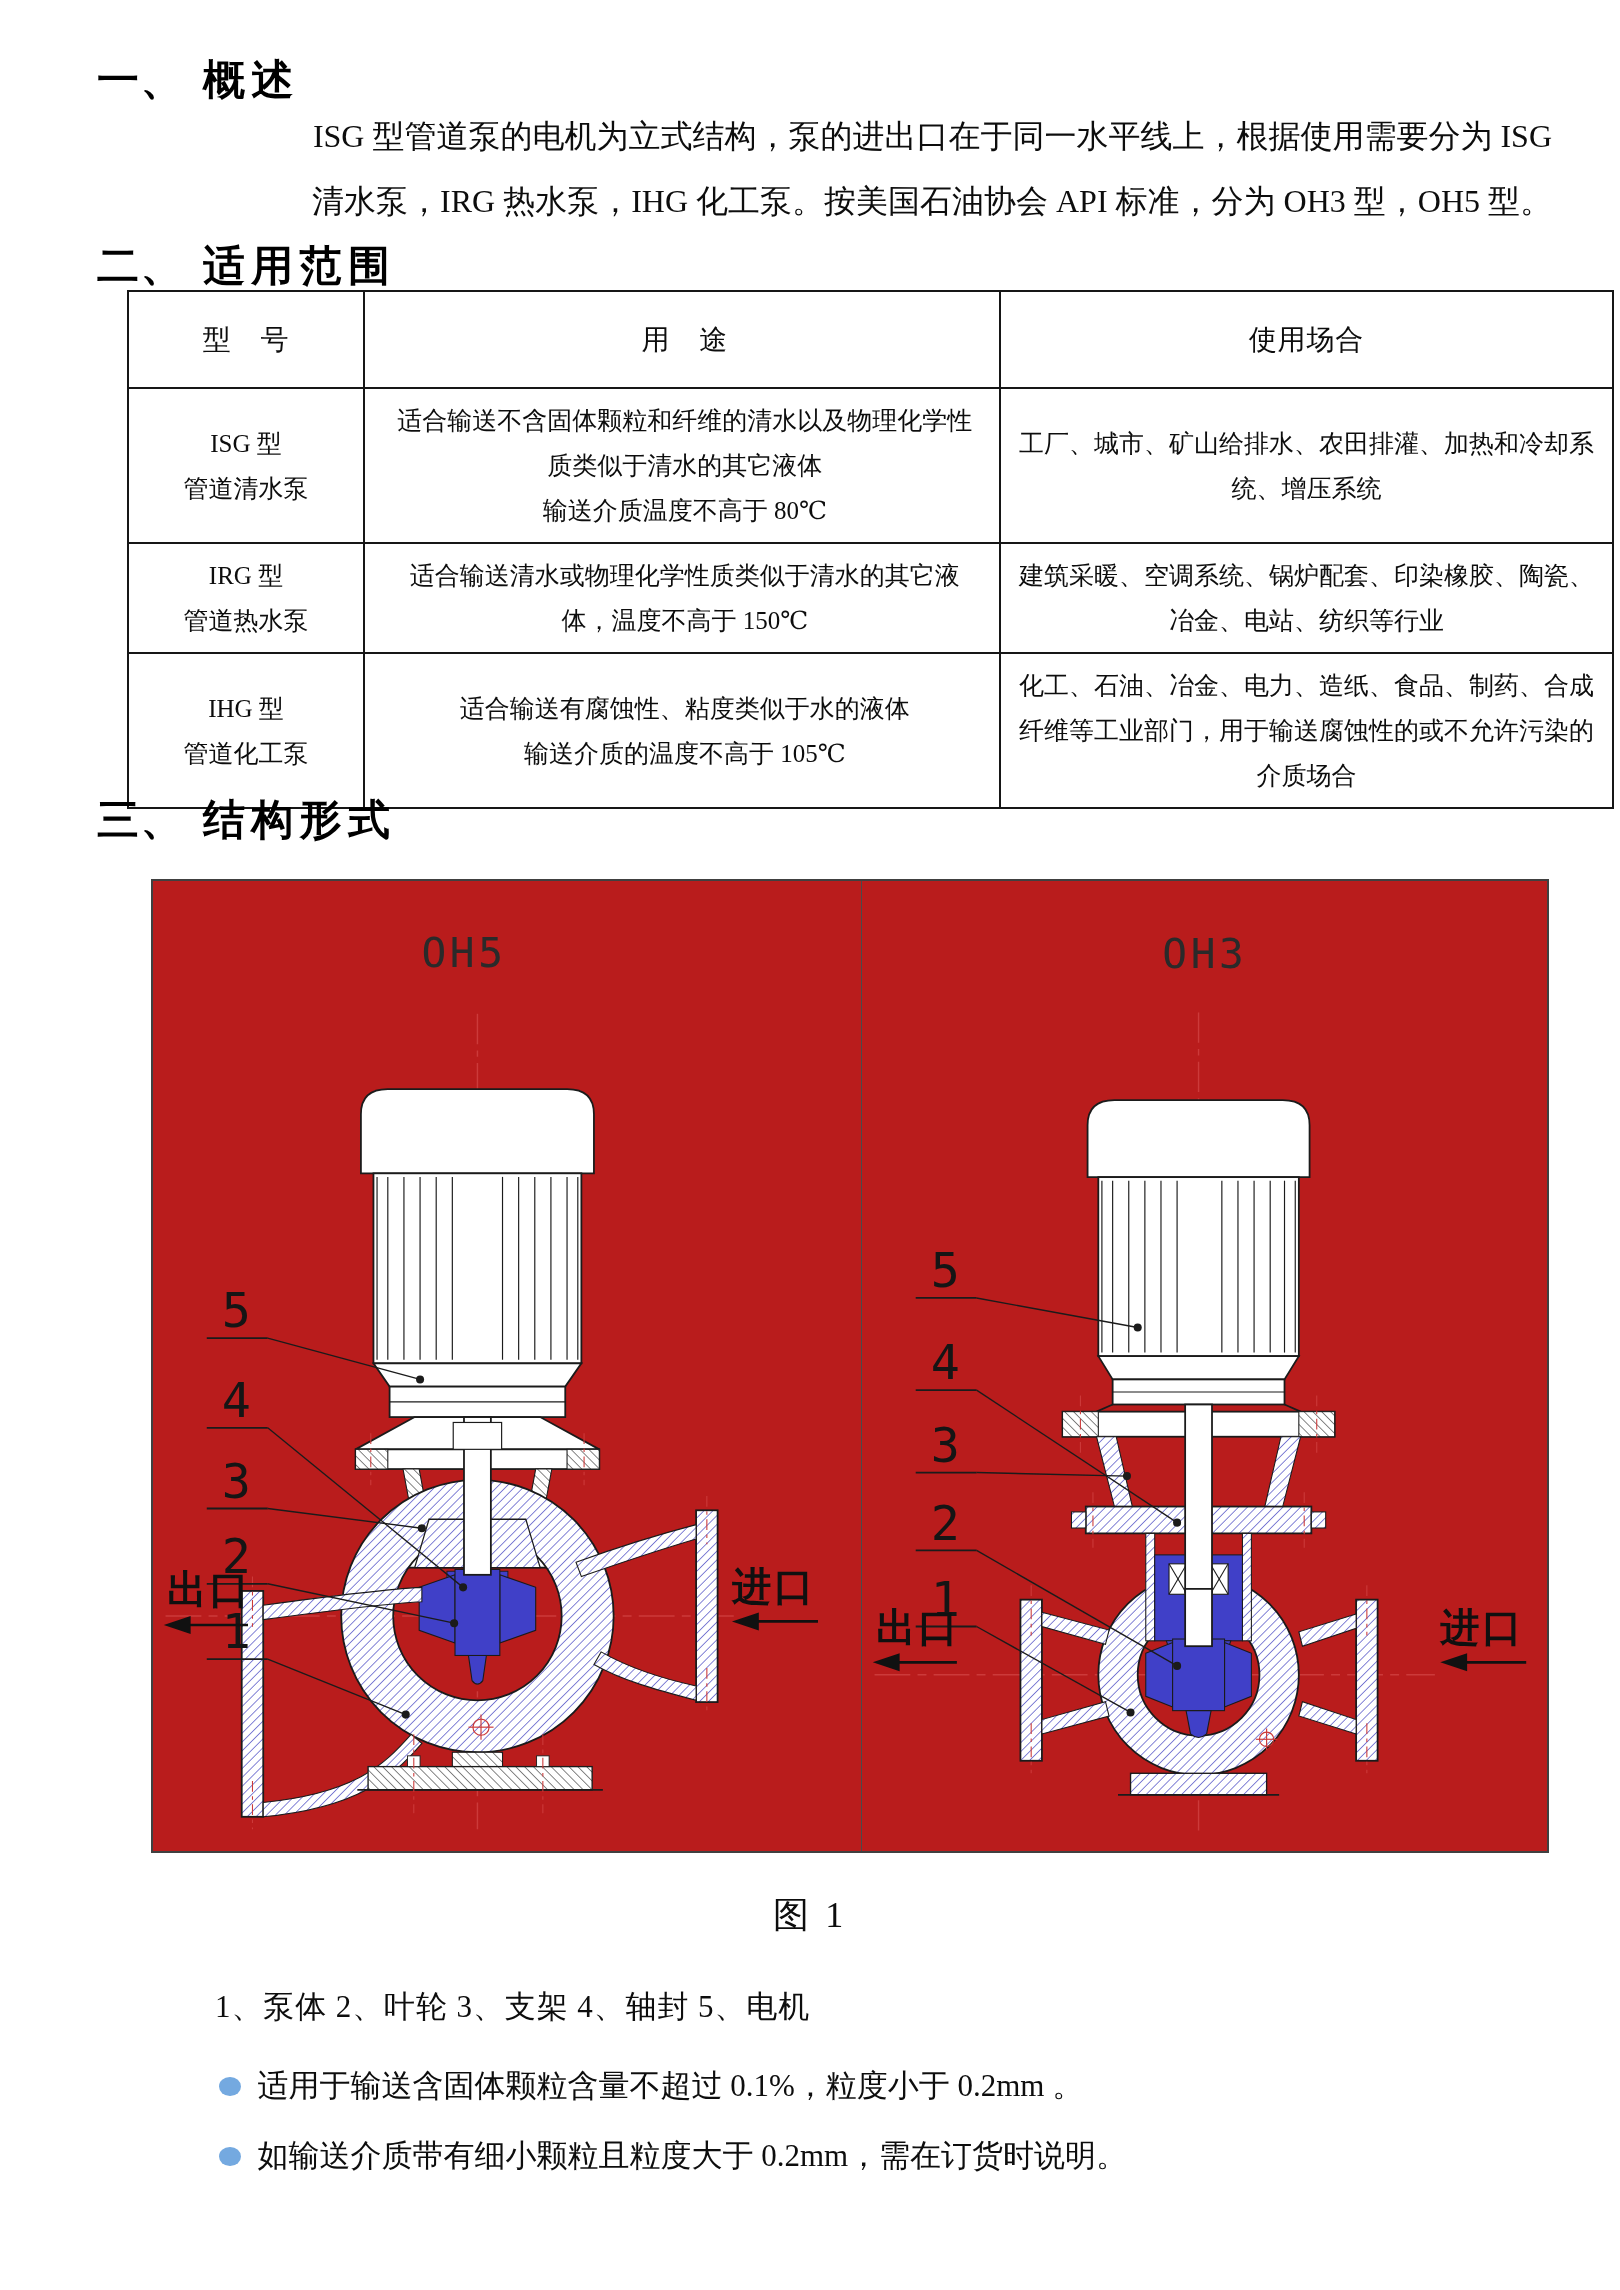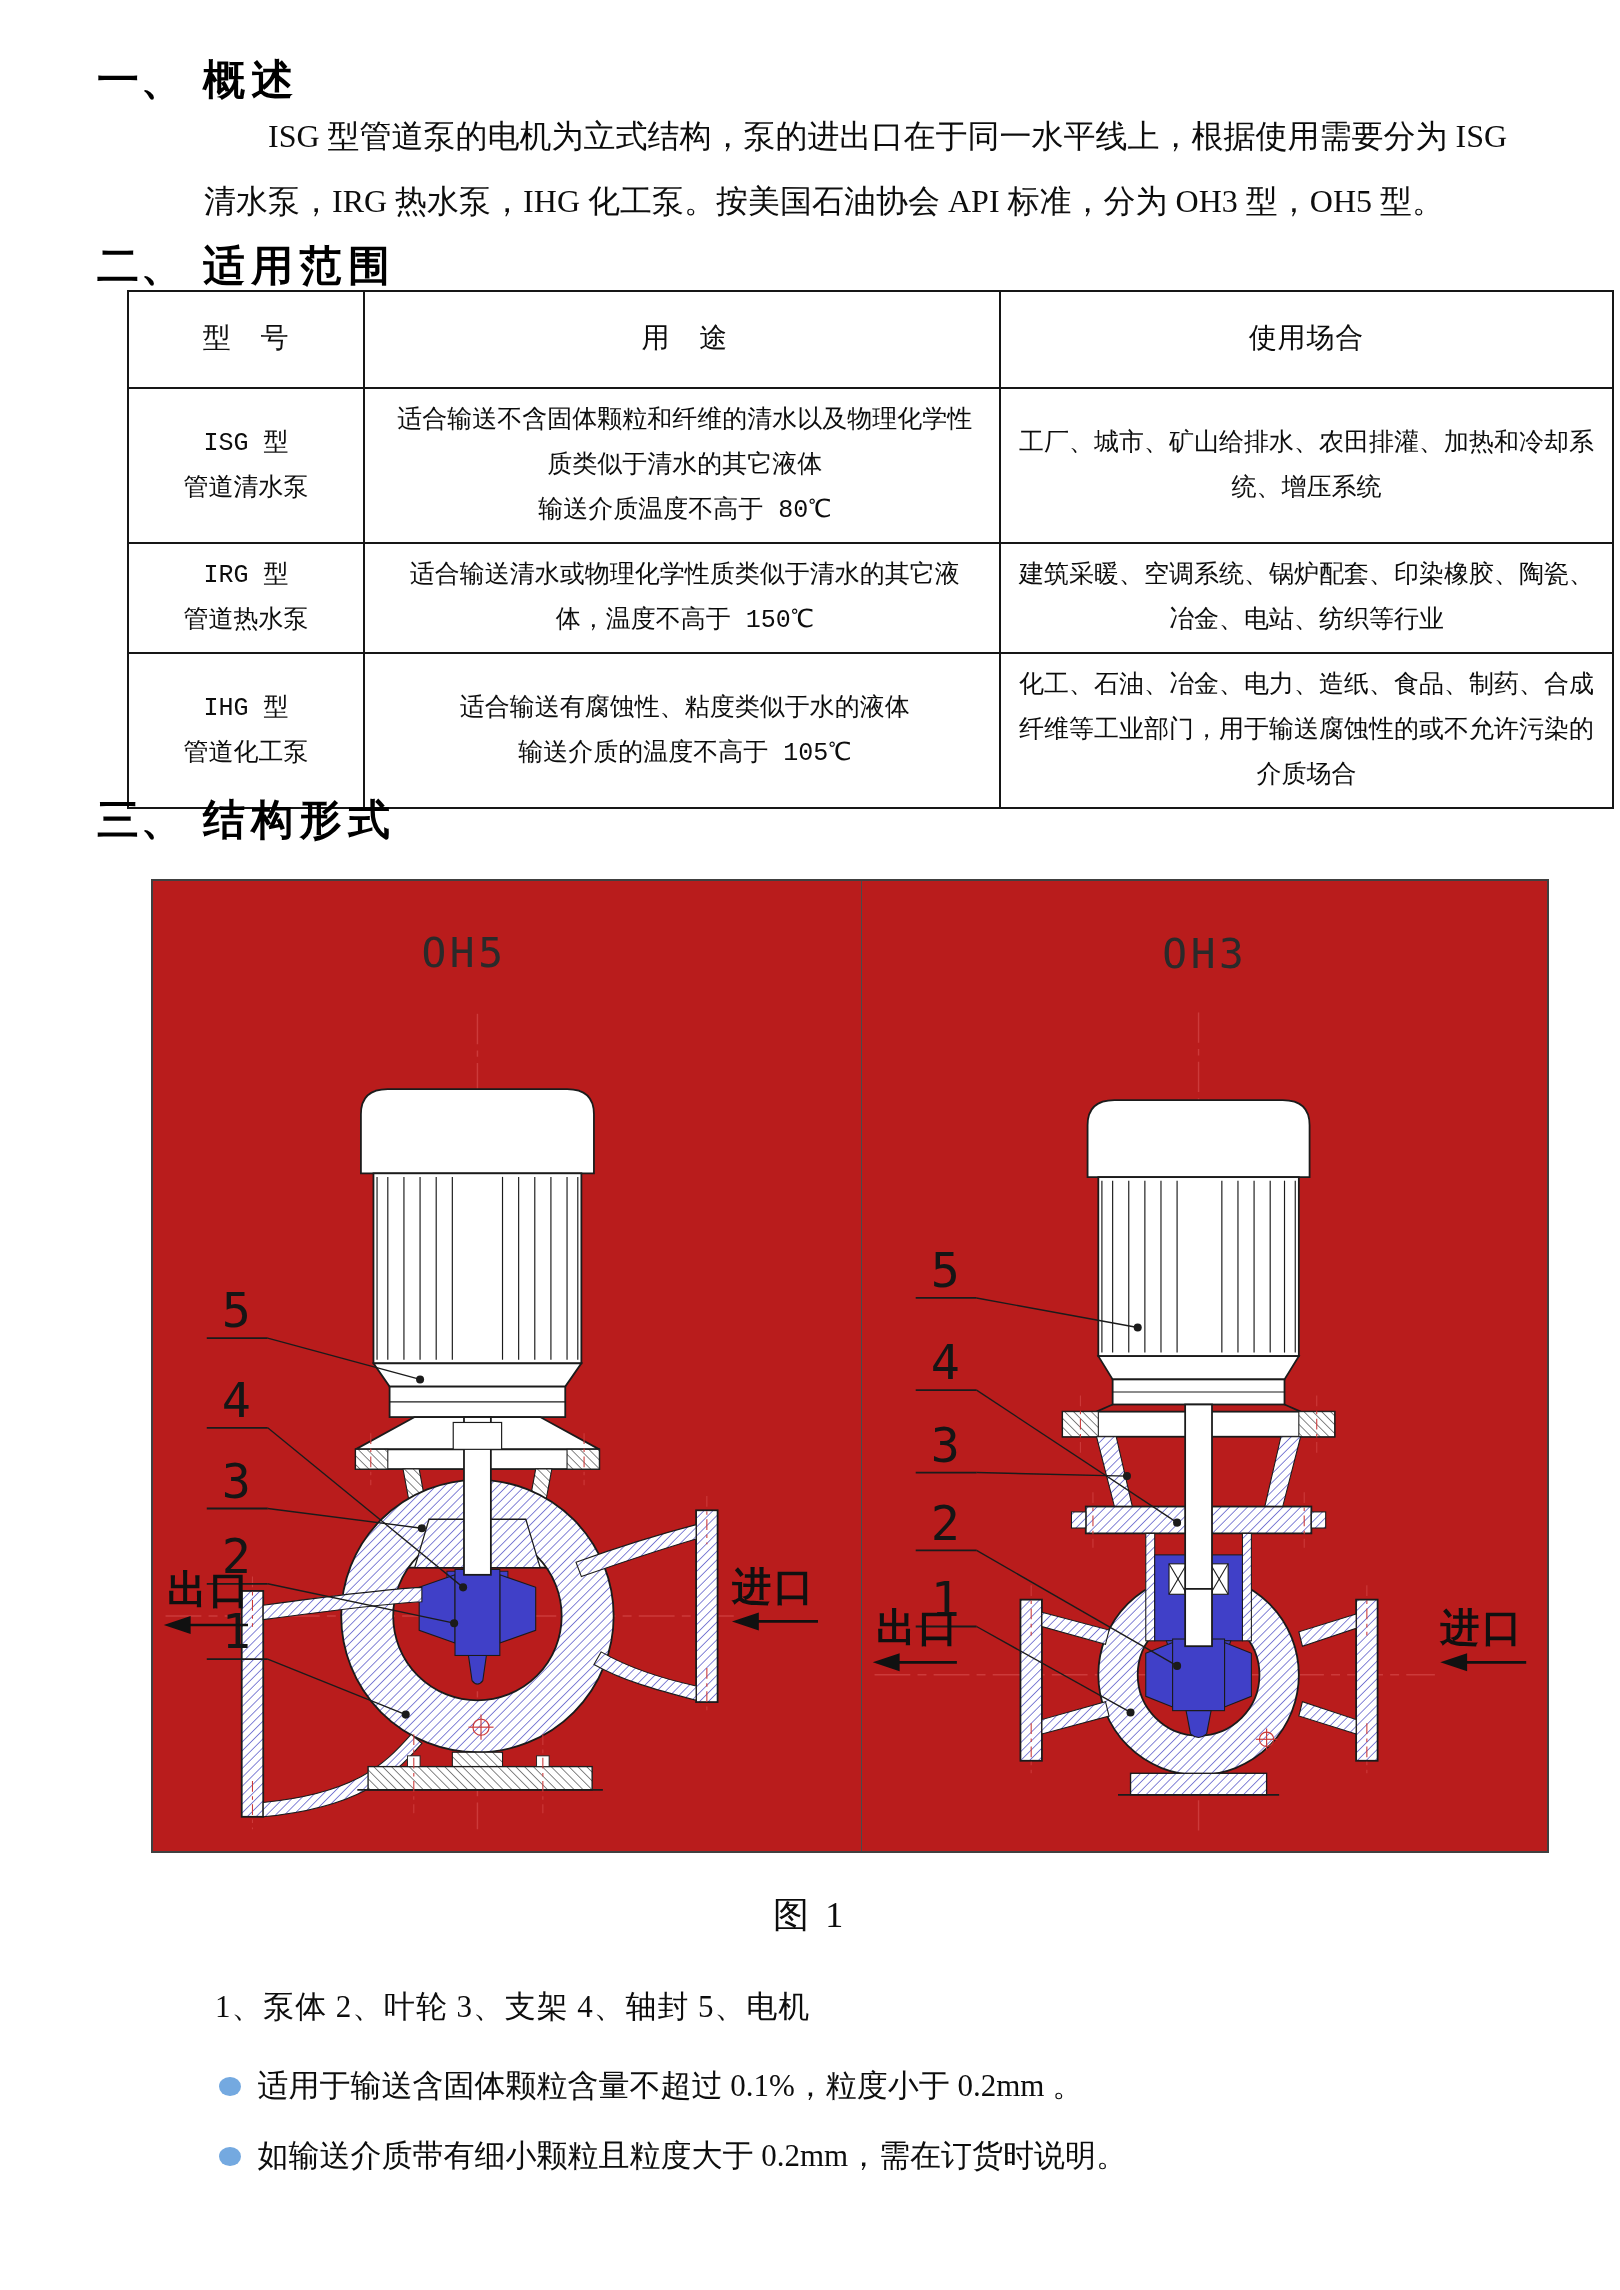--- a/index.html
+++ b/index.html
@@ -2,25 +2,25 @@
 <html style="font-size:14.3px"><head>
 <meta charset="utf-8">
 <style>
   html,body{margin:0;padding:0;background:#e8e8e8;}
   #page{position:relative;width:1620px;height:2291px;background:#ffffff;margin:0 auto;
         font-family:"Liberation Serif","DejaVu Serif",serif;color:#0d0d0d;overflow:hidden;}
   .heading{position:absolute;left:97px;display:flex;align-items:baseline;font-weight:700;font-size:42px;color:#000;}
   .heading .num{width:106px;letter-spacing:1.8px;}
   .heading .ttl{letter-spacing:6.3px;}
   #intro{position:absolute;top:104px;left:204px;width:1348px;font-size:32px;line-height:65px;
-         text-indent:64px;white-space:pre-line;}
+         text-indent:64px;white-space:pre-line;text-align:right;}
   
   #spec-table{position:absolute;top:290px;left:127px;width:1439px;border-collapse:collapse;table-layout:fixed;}
   #spec-table td,#spec-table th{border:2.2px solid #161616;vertical-align:middle;font-weight:400;
-         font-size:25px;line-height:45px;white-space:pre-line;font-family:Liberation Mono, monospace;}
+         font-size:25px;line-height:45px;white-space:pre-line;}
   #spec-table th{height:77px;font-size:28px;letter-spacing:0.9px;}
   .col-model{width:232px;text-align:center;}
   .col-use{width:611px;text-align:center;padding:9px 9px 9px 14.3px;}
   .col-occ{width:596px;text-align:center;padding:9px 7.2px;}
   .rh1{height:145px}.rh2{height:99px}.rh3{height:143px}
   
   #figure-box{position:absolute;top:879px;left:151px;width:1398px;height:974px;border:2.7px solid #404040;
               box-sizing:border-box;display:flex;background:#b91c1c;}
   #panel-oh5{width:708px;height:100%;border-right:1.8px solid #4a4a4a;box-sizing:content-box;}
   #panel-oh3{width:683px;height:100%;}

